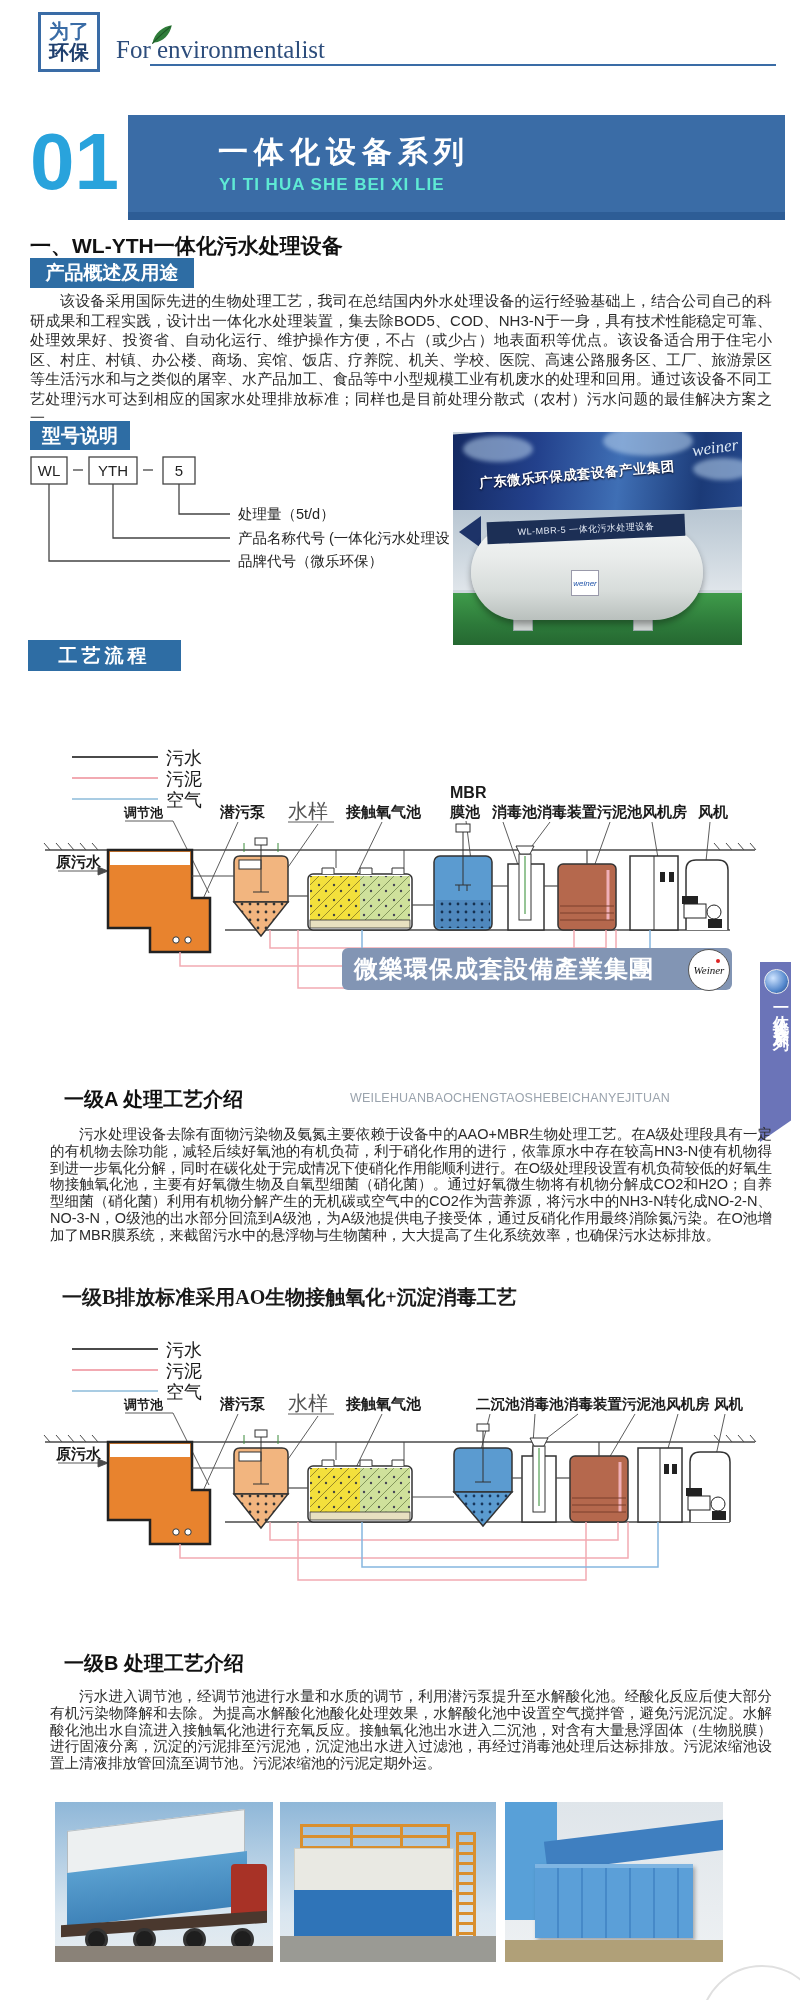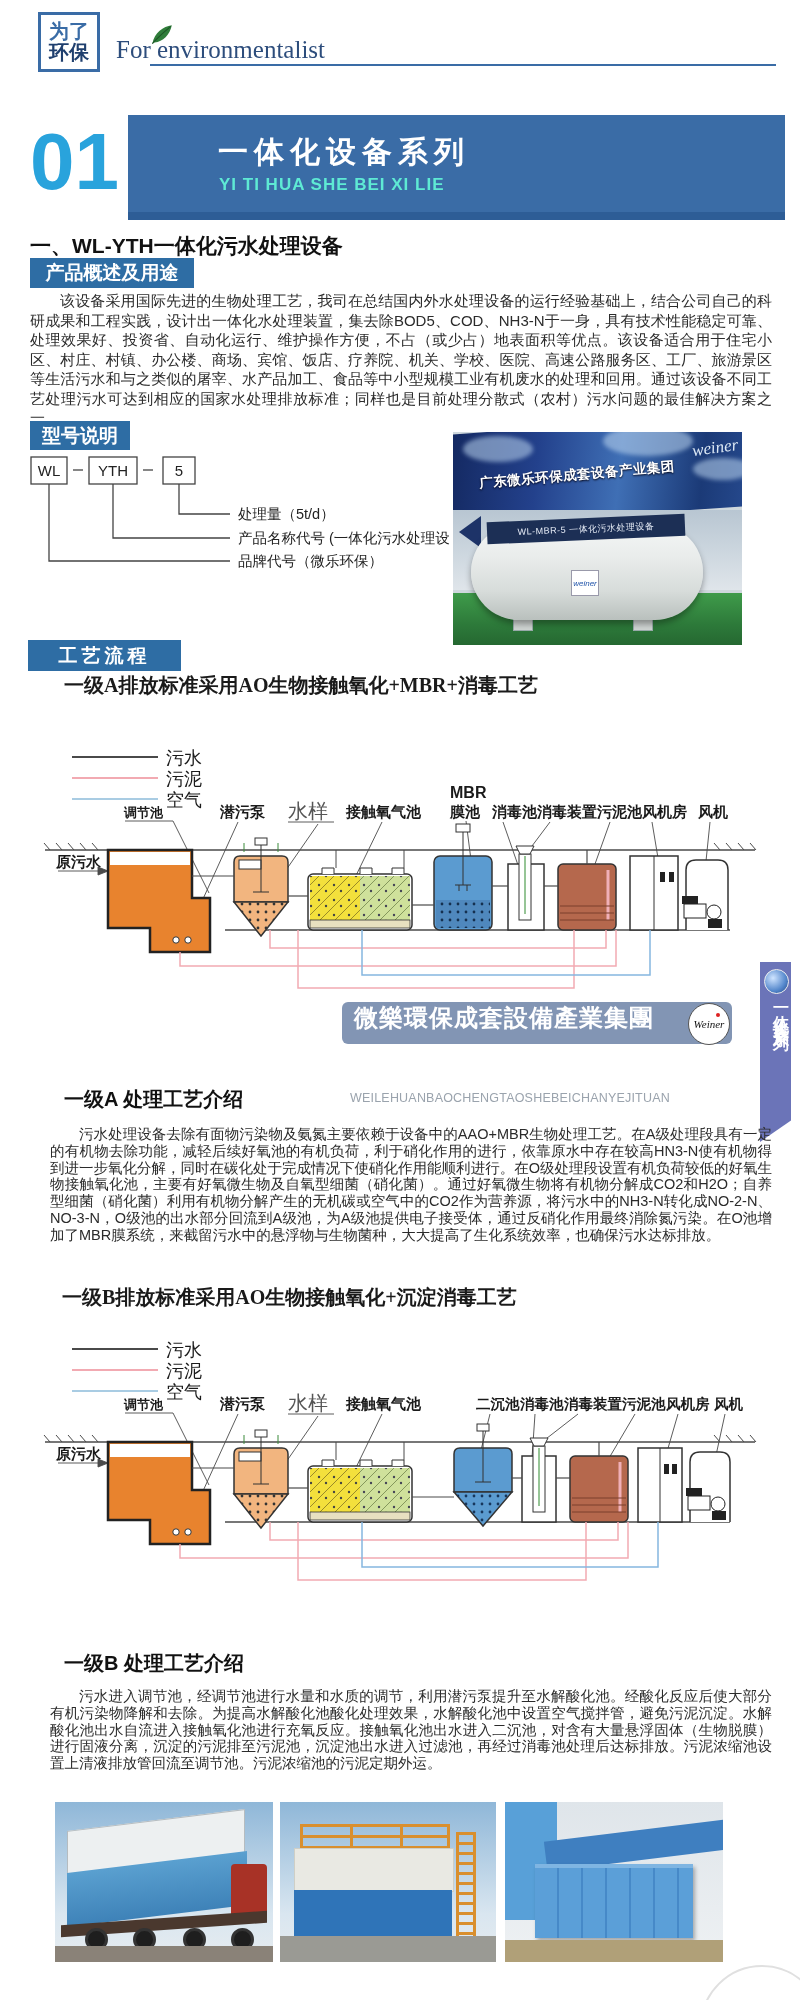--- a/index.html
+++ b/index.html
@@ -64,22 +64,22 @@
       box-shadow:0 4px 6px rgba(0,0,0,.35);}
   .booth .tank-banner{position:absolute;left:34px;top:86px;width:198px;height:22px;background:#1c2f55;
       transform:rotate(-2.5deg);display:flex;align-items:center;justify-content:center;}
   .booth .tank-banner span{color:#e8eef8;font-size:9px;white-space:nowrap;letter-spacing:.5px;}
   .booth .tank-logo{position:absolute;left:118px;top:138px;width:26px;height:24px;background:#fff;
       border:1px solid #99a;display:flex;align-items:center;justify-content:center;
       font-size:8px;color:#2255aa;font-style:italic;}
   .booth .leg{position:absolute;bottom:14px;width:18px;height:14px;background:#cfd4d2;border:1px solid #9aa;}
 
   
-  .wm-band{left:342px;top:1002px;width:390px;height:42px;background:#8295b4;border-radius:6px;
-      display:flex;align-items:flex-start;}
+  .wm-band{left:342px;top:948px;width:390px;height:42px;background:#8295b4;border-radius:6px;
+      display:flex;align-items:center;}
   .wm-text{color:#fff;font-family:"Liberation Serif",serif;font-weight:bold;font-size:24px;
       letter-spacing:1px;padding-left:12px;white-space:nowrap;}
   .wm-logo{position:absolute;right:2px;top:1px;width:40px;height:40px;background:#fff;border-radius:50%;
       border:1px solid #555;display:flex;align-items:center;justify-content:center;
       font-family:"Liberation Serif",serif;font-style:italic;font-size:11px;color:#111;}
   .wm-logo i{position:absolute;top:9px;right:9px;width:4px;height:4px;border-radius:50%;background:#d22;}
   .wm-pinyin{left:350px;top:1047px;font-size:12.5px;color:#9aa3ad;letter-spacing:.2px;margin-top:44px;}
 
   
   .side-tab{left:760px;top:962px;width:31px;height:180px;background:#6b74b8;
@@ -181,21 +181,20 @@
     <div class="leg" style="left:60px;"></div>
     <div class="leg" style="left:180px;"></div>
     <div class="tank"></div>
     <div class="tank-banner">
       <span>WL-MBR-5 一体化污水处理设备</span>
     </div>
     <div class="tank-logo">weiner</div>
   </div>
 
   <div class="abs badge badge3">工艺流程</div>
-  <div class="abs h-serif hA1">一级A排放标准采用AO生物接触氧化+MBR+消毒工艺</div>
 
   <svg class="abs" style="left:30px;top:700px;" width="740" height="320" viewBox="0 0 740 320" font-family="Liberation Sans, sans-serif">
     <defs>
       <pattern id="pa-y" width="15" height="15" patternUnits="userSpaceOnUse">
         <rect width="15" height="15" fill="#f3e03c"></rect>
         <path d="M0,15 L15,0" stroke="#9a8a28" stroke-width="1"></path>
         <circle cx="4" cy="5" r="1.2" fill="#444"></circle>
           <circle cx="11" cy="11" r="1.2" fill="#444"></circle>
       </pattern>
       <pattern id="pa-g" width="15" height="15" patternUnits="userSpaceOnUse">

